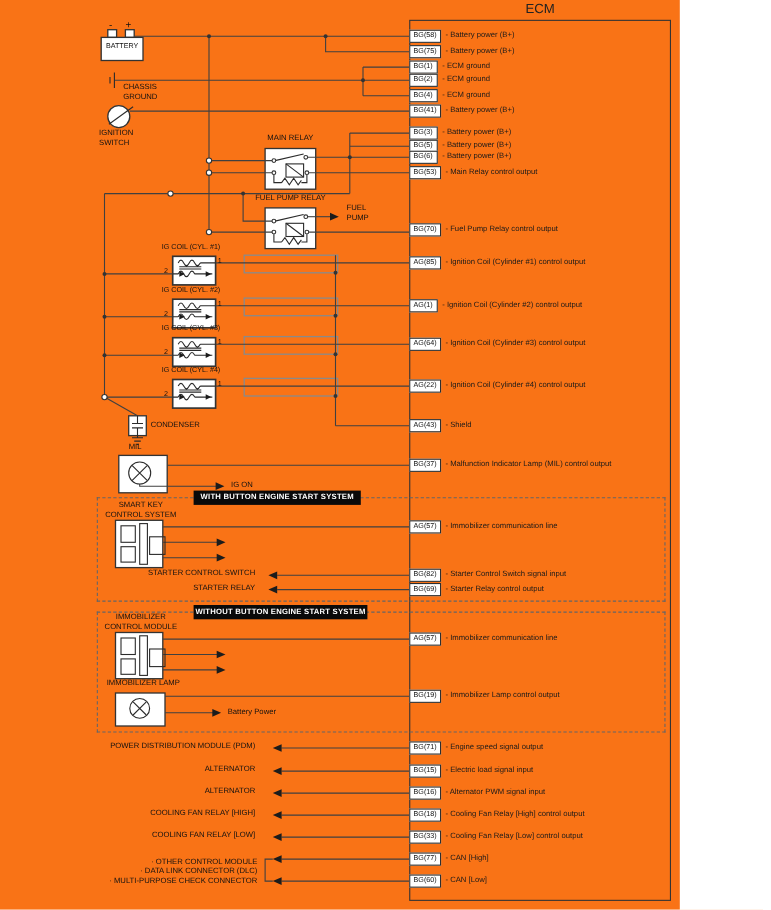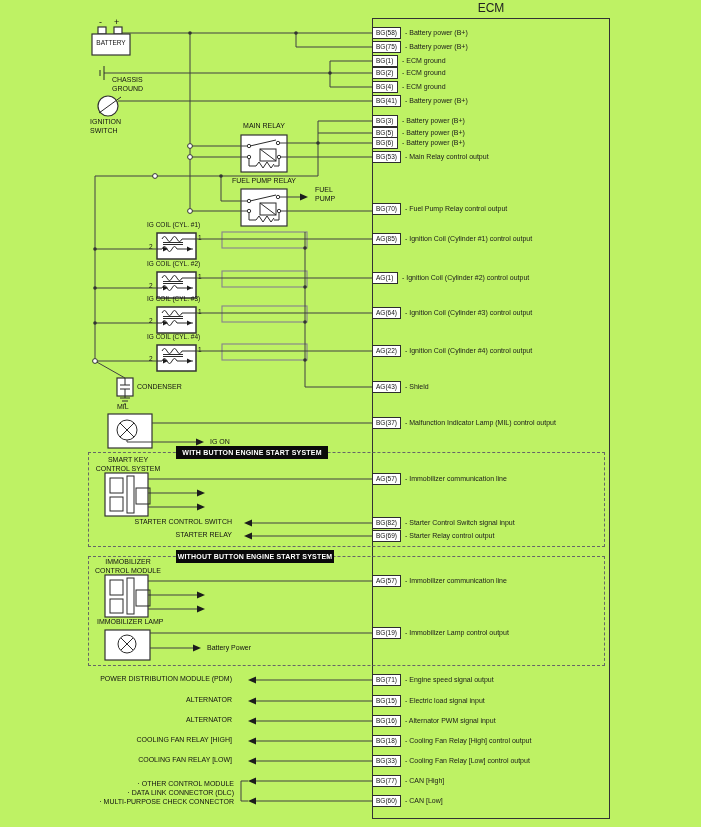--- a/index.html
+++ b/index.html
@@ -1,16 +1,16 @@
 <!DOCTYPE html>
 <html><head>
 <meta charset="utf-8">
 <style>
   html,body{margin:0;padding:0;background:#fff;}
-  .canvas{position:relative;width:701px;height:827px;background:#bef264;overflow:hidden;
+  .canvas{position:relative;width:618px;height:827px;background:#f97316;overflow:hidden;
           font-family:"Liberation Sans", sans-serif;color:#111;}
   svg.wires{position:absolute;left:0;top:0;width:701px;height:827px;}
   .abs{position:absolute;white-space:nowrap;}
   .ecm-box{position:absolute;left:372px;top:18px;width:238px;height:801px;border:1.5px solid #333;box-sizing:border-box;}
   .ecm-title{position:absolute;left:372px;top:1px;width:238px;text-align:center;font-size:12px;color:#222;}
   .dashed{position:absolute;border:1px dashed #666;box-sizing:border-box;}
   .banner{position:absolute;background:#0a0a0a;color:#fff;font-size:7px;font-weight:bold;
           text-align:center;line-height:13px;height:13px;letter-spacing:.2px;}
   .pin{position:absolute;left:372px;height:13px;display:flex;align-items:center;white-space:nowrap;}
   .pbox{display:inline-block;border:1px solid #2e2e2e;background:#fff;font-size:6.5px;line-height:10px;

